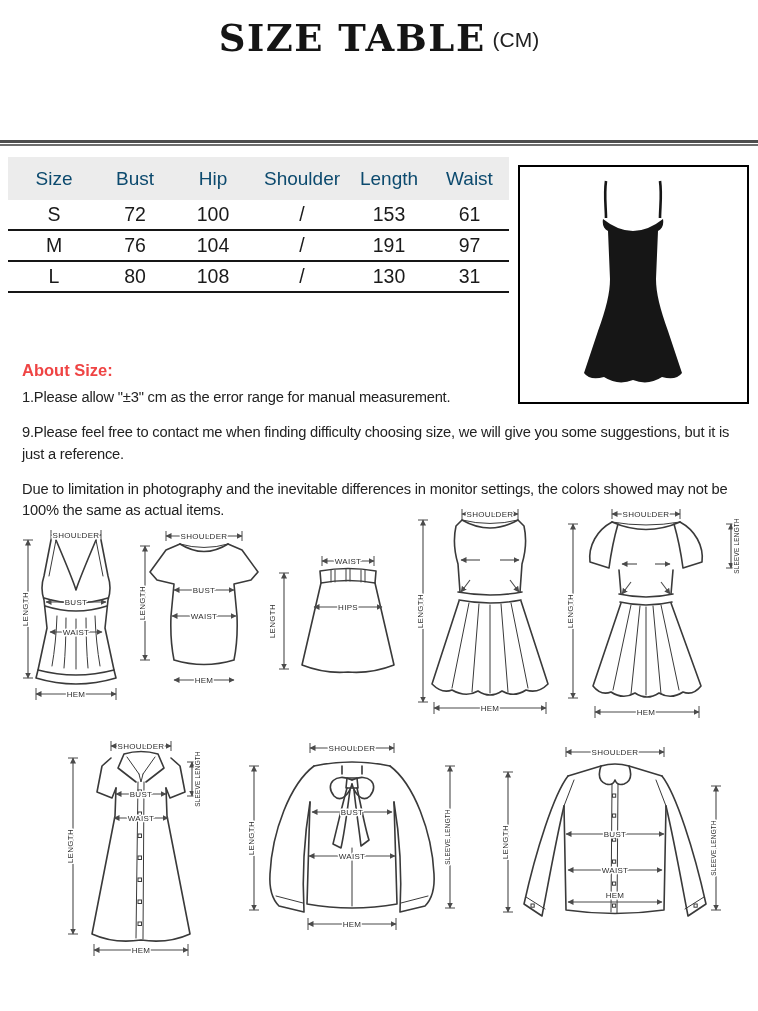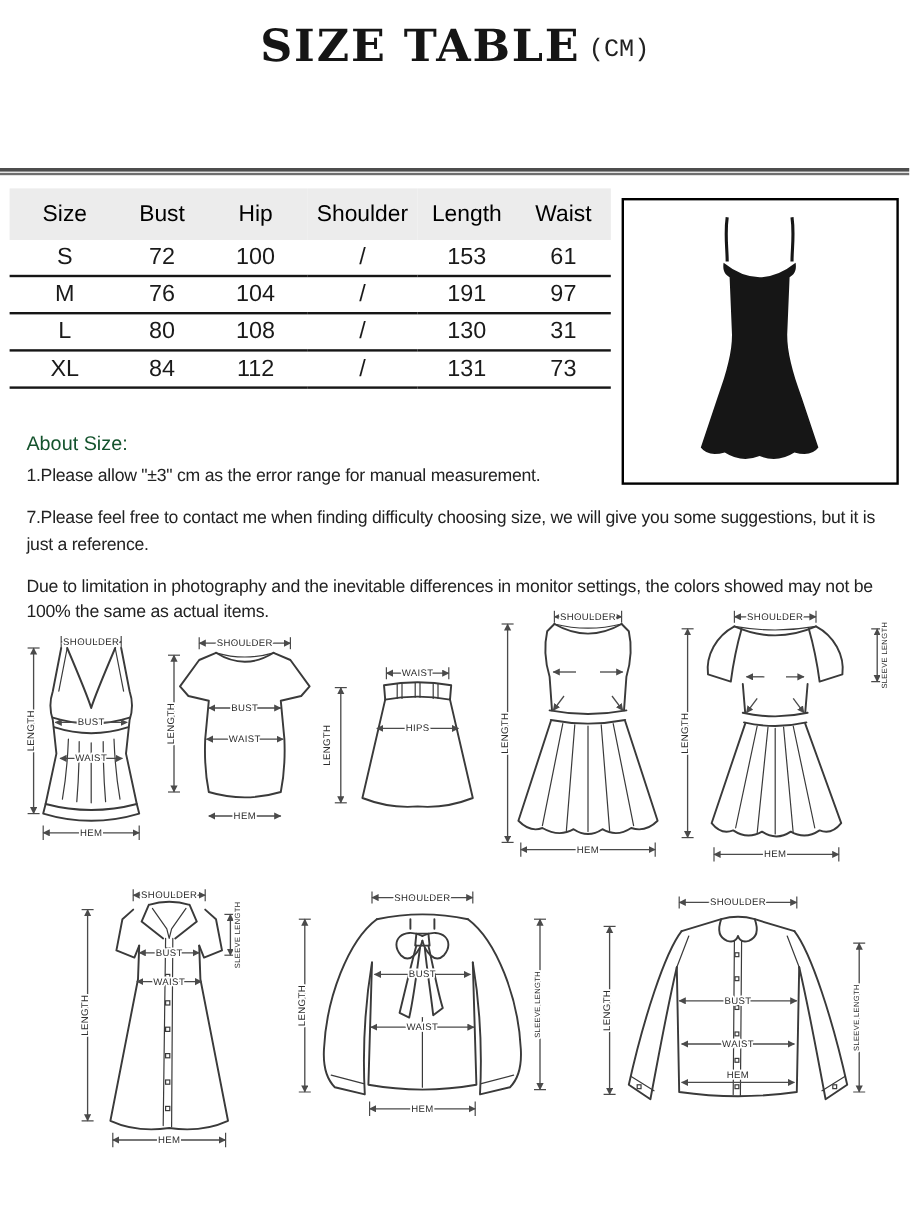--- a/index.html
+++ b/index.html
@@ -2,38 +2,38 @@
 <html><head>
 <meta charset="utf-8">
 <style>
   html,body{margin:0;padding:0;background:#ffffff;}
   .page{position:relative;width:758px;height:1011px;background:#fff;overflow:hidden;
         font-family:"Liberation Sans",sans-serif;color:#1c1c1c;}
   
   .title{position:absolute;top:16px;left:0;width:758px;text-align:center;
          font-family:"DejaVu Serif",serif;font-weight:bold;font-size:37px;
          letter-spacing:1.5px;color:#151515;}
-  .title .unit{font-family:Liberation Mono, monospace;font-weight:400;font-size:21px;
+  .title .unit{font-family:Liberation Sans, sans-serif;font-weight:400;font-size:21px;
                letter-spacing:0;position:relative;top:-4px;margin-left:7px;color:#222;}
   
   .rule{position:absolute;top:140px;left:0;width:758px;height:6px;box-sizing:border-box;
         border-top:3px solid #4d4d4d;border-bottom:2px solid #6e6e6e;}
   
   table.size-table{position:absolute;top:157px;left:8px;width:501px;border-collapse:collapse;
                    table-layout:fixed;}
   table.size-table th{background:#ececec;height:43px;font-weight:500;font-size:19px;
-                      color:#000000;text-align:center;padding:0;}
+                      color:#0c4a6e;text-align:center;padding:0;}
   table.size-table td{height:29px;text-align:center;font-size:19.5px;color:#1a1a1a;
                       border-bottom:2px solid #161616;padding:0;}
   
   .product-box{position:absolute;left:518px;top:165px;width:231px;height:239px;
                border:2px solid #000;box-sizing:border-box;background:#fff;}
   
   .notes{position:absolute;left:22px;top:361px;width:732px;}
-  .notes h3{margin:0;font-size:16.5px;font-weight:normal;color:#14532d;}
+  .notes h3{margin:0;font-size:16.5px;font-weight:bold;color:#ef4444;}
   .notes p{margin:7px 0 14px 0;font-size:14.7px;letter-spacing:-0.2px;line-height:1.45;color:#222;}
   .notes h3.second{margin-top:2px;}
   
   svg.diag{position:absolute;overflow:visible;}
   .ol{stroke:#3a3a3a;stroke-width:1.6;fill:none;stroke-linecap:round;stroke-linejoin:round;}
   .thin{stroke-width:1;}
   .ar{stroke:#4a4a4a;stroke-width:1.1;fill:none;}
   .tick{stroke:#4a4a4a;stroke-width:1;}
   .lb{font-family:"Liberation Sans",sans-serif;font-size:8px;fill:#2d2d2d;text-anchor:middle;
       letter-spacing:0.3px;paint-order:stroke fill;stroke:#ffffff;stroke-width:3px;
@@ -88,43 +88,35 @@
         <td>97</td>
       </tr>
       <tr>
         <td>L</td>
         <td>80</td>
         <td>108</td>
         <td>/</td>
         <td>130</td>
         <td>31</td>
       </tr>
-      <tr>
-        <td>XL</td>
-        <td>84</td>
-        <td>112</td>
-        <td>/</td>
-        <td>131</td>
-        <td>73</td>
-      </tr>
     </tbody>
   </table>
 
   <div class="product-box">
     <svg width="227" height="235" viewBox="0 0 227 235">
       <path d="M86,14 C84,28 86,40 86,51" stroke="#161616" stroke-width="2.6" fill="none"></path>
       <path d="M140,14 C142,28 140,40 140,51" stroke="#161616" stroke-width="2.6" fill="none"></path>
       <path d="M83,52 C82,58 84,62 88,64 L90,112 C90,126 86,142 78,164 L64,206 Q70,214 84,210 Q98,219 113,213 Q128,219 142,210 Q156,214 162,206 L148,164 C140,142 136,126 136,112 L138,64 C142,62 144,58 143,52 Q113,76 83,52 Z" fill="#161616"></path>
     </svg>
   </div>
 
   <div class="notes">
     <h3>About Size:</h3>
     <p>1.Please allow "±3" cm as the error range for manual measurement.</p>
-    <p>7.Please feel free to contact me when finding difficulty choosing size, we will give you some suggestions, but it is just a reference.</p>
+    <p>9.Please feel free to contact me when finding difficulty choosing size, we will give you some suggestions, but it is just a reference.</p>
     <p>Due to limitation in photography and the inevitable differences in monitor settings, the colors showed may not be 100% the same as actual items.</p>
   </div>
 
   <svg class="diag" style="left:20px;top:528px" width="112" height="180" viewBox="0 0 112 180">
     <defs>
         <marker id="a1" markerWidth="7" markerHeight="7" refX="5.5" refY="3" orient="auto-start-reverse" markerUnits="userSpaceOnUse">
           <path d="M0,0L6,3L0,6z" fill="#4a4a4a"></path>
         </marker>
       </defs>
     <g>

